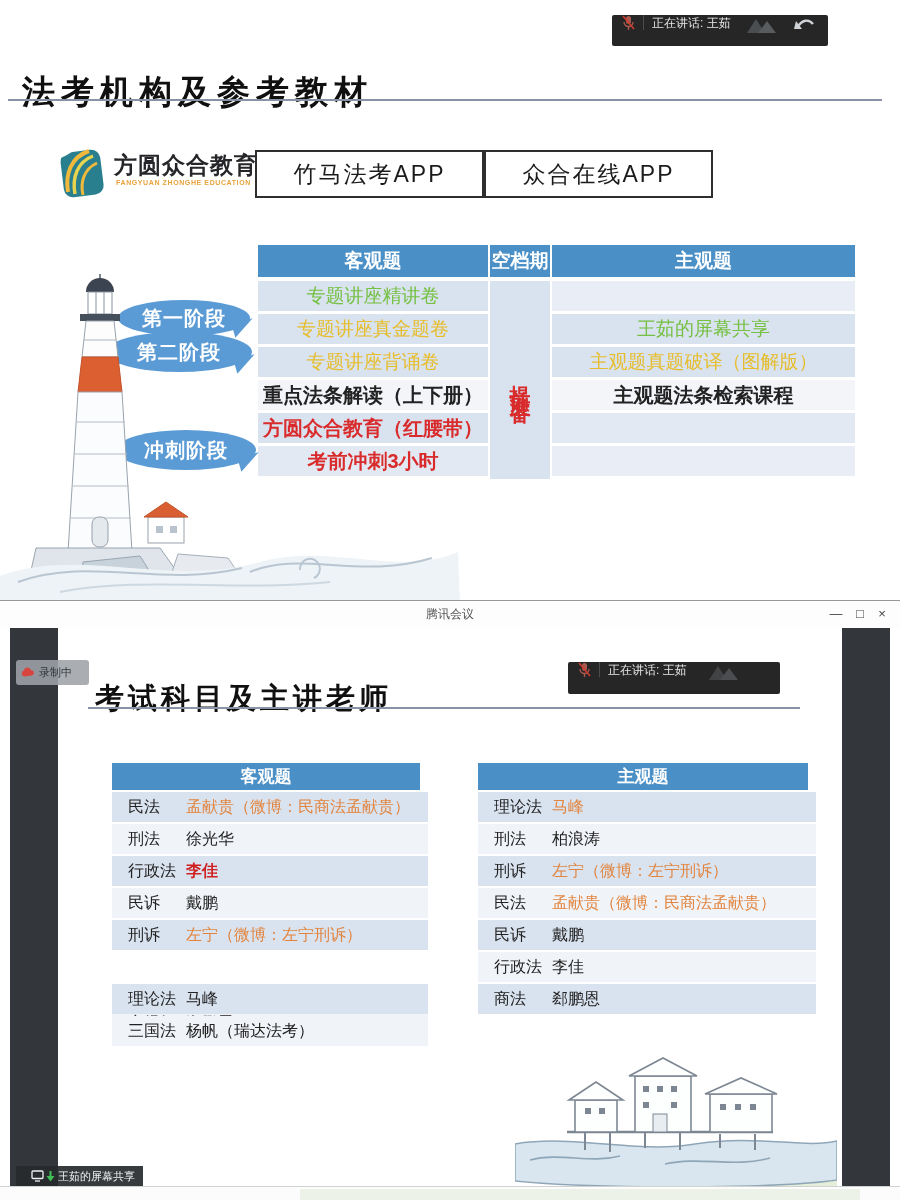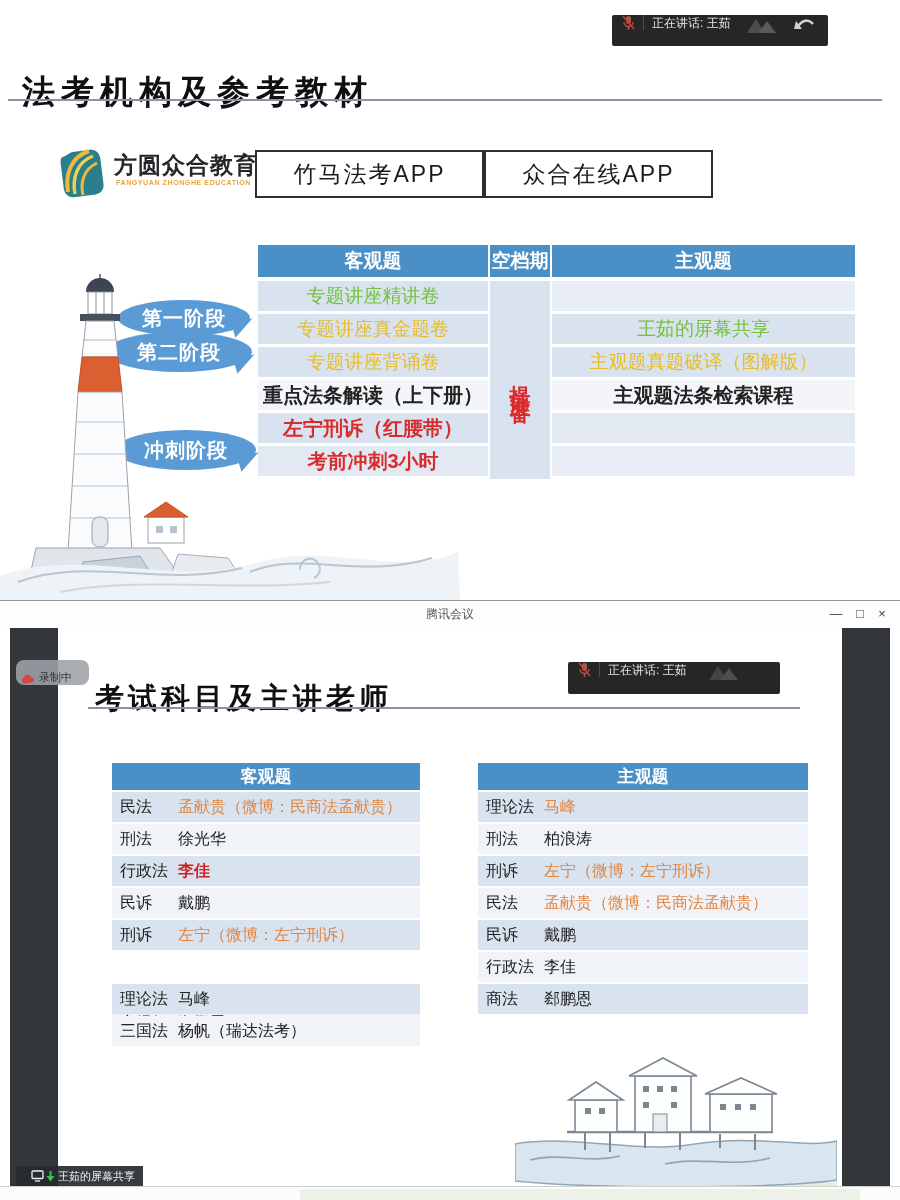--- a/index.html
+++ b/index.html
@@ -28,28 +28,28 @@
   .stage::after{content:"";position:absolute;right:-5px;bottom:1px;width:0;height:0;
                 border-top:14px solid #5b9bd5;border-right:22px solid transparent;transform:rotate(-16deg);}
   
   .pill{background:#262626;border-radius:2px;display:flex;align-items:flex-start;}
   .pill .lbl{color:#e6e6e6;font-size:12px;white-space:nowrap;}
   .pill .div{width:1px;height:15px;background:#4c4c4c;margin:0 8px;}
   .titlebar{left:0;top:600px;width:900px;height:28px;background:#fdfdfd;border-top:1px solid #979797;}
   .win-title{width:100%;text-align:center;line-height:26px;font-size:12px;color:#555;}
   .win-btn{top:604px;width:20px;height:20px;line-height:20px;text-align:center;font-size:13px;color:#444;cursor:default;}
   .strip{background:#33373b;}
-  .chip{background:rgba(158,163,169,.88);border-radius:8px;display:flex;align-items:flex-end;
+  .chip{background:rgba(158,163,169,.88);border-radius:3px;display:flex;align-items:center;
         font-size:11px;color:#2e3338;}
   .share-chip{background:rgba(38,42,46,.92);display:flex;align-items:center;color:#f2f2f2;font-size:11px;}
   
   .s2-title{left:95px;top:655px;font-size:29px;font-weight:800;letter-spacing:4px;color:#101010;}
   .t2head{top:763px;height:27px;line-height:27px;background:#4a8fc6;color:#fff;font-weight:700;
           font-size:17px;text-align:center;}
-  .t2row{height:30px;display:flex;align-items:center;font-size:16px;}
+  .t2row{height:30px;display:flex;align-items:center;font-size:16px;padding-left:8px;}
   .t2row .subj{width:58px;padding-left:8px;color:#222;flex-shrink:0;}
   .t2row .teach{padding-left:0px;white-space:nowrap;}
 </style>
 </head>
 <body>
 
 <h1 class="abs s1-title">法考机构及参考教材</h1>
 <div class="abs rule" style="left:8px;top:99px;width:874px;"></div>
 
 <svg class="abs" style="left:58px;top:144px;" width="50" height="56" viewBox="0 0 50 56">
@@ -68,21 +68,21 @@
 </div>
 
 <div class="abs thead" style="left:258px;width:230px;">客观题</div>
 <div class="abs thead" style="left:490px;width:60px;">空档期</div>
 <div class="abs thead" style="left:552px;width:303px;">主观题</div>
 
 <div class="abs trow bg-a c-green" style="left:258px;top:281px;width:230px;">专题讲座精讲卷</div>
 <div class="abs trow bg-a c-gold" style="left:258px;top:314px;width:230px;">专题讲座真金题卷</div>
 <div class="abs trow bg-a c-gold" style="left:258px;top:347px;width:230px;">专题讲座背诵卷</div>
 <div class="abs trow bg-c c-black" style="left:258px;top:380px;width:230px;font-size:20px;">重点法条解读（上下册）</div>
-<div class="abs trow bg-a c-red" style="left:258px;top:413px;width:230px;font-size:20px;">左宁刑诉（红腰带）</div>
+<div class="abs trow bg-a c-red" style="left:258px;top:413px;width:230px;font-size:20px;">方圆众合教育（红腰带）</div>
 <div class="abs trow bg-d c-red" style="left:258px;top:446px;width:230px;font-size:20px;">考前冲刺3小时</div>
 
 <div class="abs gap-cell">提前准备</div>
 
 <div class="abs trow bg-b" style="left:552px;top:281px;width:303px;"></div>
 <div class="abs trow bg-a c-green" style="left:552px;top:314px;width:303px;">王茹的屏幕共享</div>
 <div class="abs trow bg-a c-gold" style="left:552px;top:347px;width:303px;">主观题真题破译（图解版）</div>
 <div class="abs trow bg-c c-black" style="left:552px;top:380px;width:303px;font-size:20px;">主观题法条检索课程</div>
 <div class="abs trow bg-d" style="left:552px;top:413px;width:303px;"></div>
 <div class="abs trow bg-b" style="left:552px;top:446px;width:303px;"></div>

